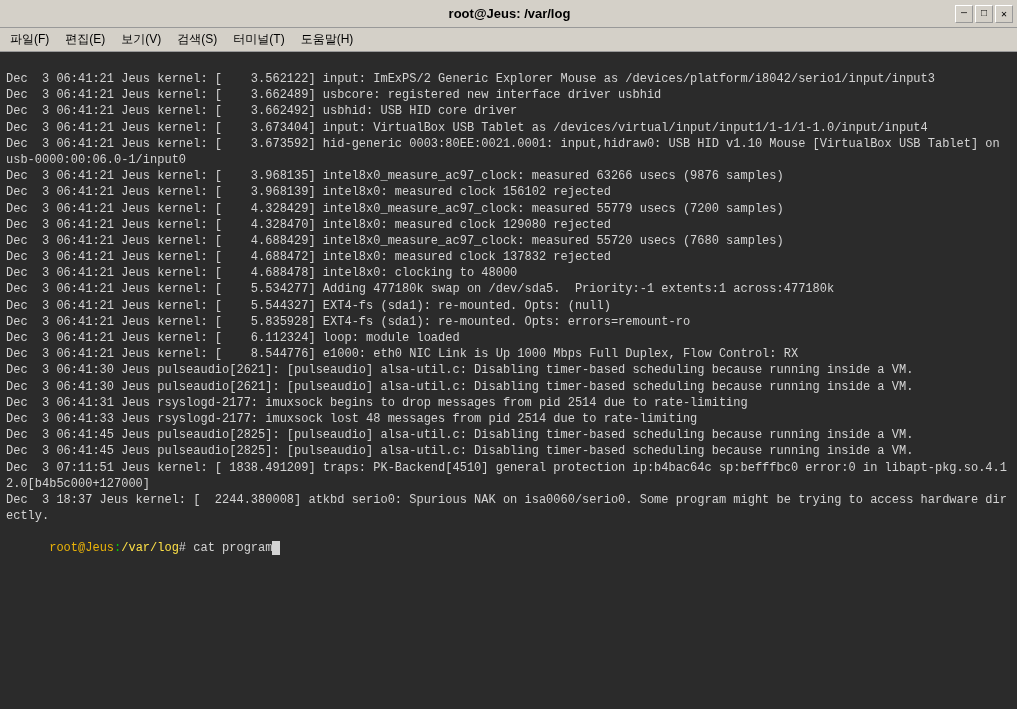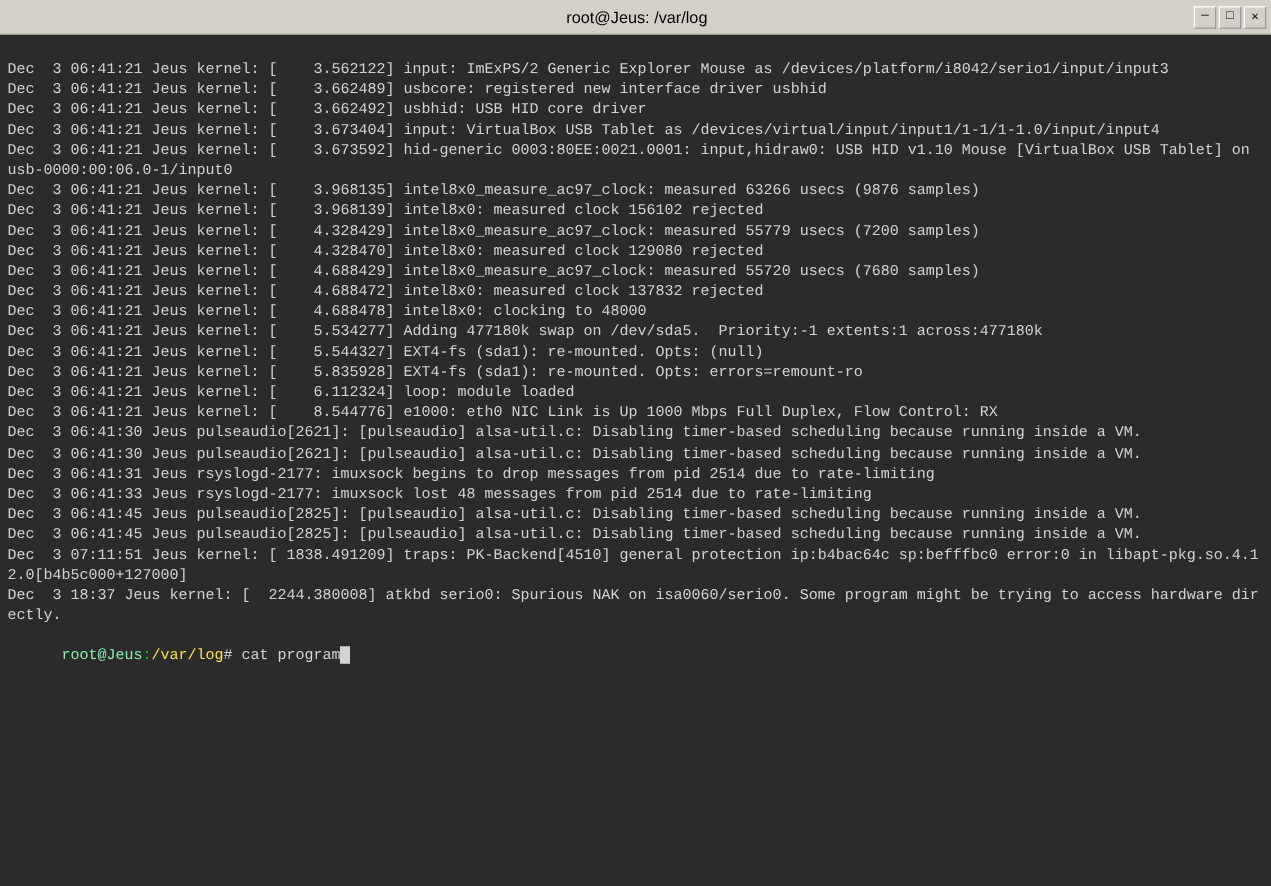--- a/index.html
+++ b/index.html
@@ -31,21 +31,21 @@
       border-bottom: 1px solid #999;
       flex-shrink: 0;
     }
 
     .titlebar-title {
       flex: 1;
       text-align: center;
       font-family: Arial, sans-serif;
       font-size: 13px;
       color: #000;
-      font-weight: normal;
+      font-weight: bold;
     }
 
     .titlebar-buttons {
       display: flex;
       gap: 2px;
     }
 
     .titlebar-btn {
       width: 18px;
       height: 18px;
@@ -121,20 +121,28 @@
   <div class="titlebar">
     <div class="titlebar-spacer"></div>
     <span class="titlebar-title">root@Jeus: /var/log</span>
     <div class="titlebar-buttons">
       <div class="titlebar-btn">─</div>
       <div class="titlebar-btn">□</div>
       <div class="titlebar-btn">✕</div>
     </div>
   </div>
 
+  <div class="menubar">
+    <span class="menu-item">파일(F)</span>
+    <span class="menu-item">편집(E)</span>
+    <span class="menu-item">보기(V)</span>
+    <span class="menu-item">검색(S)</span>
+    <span class="menu-item">터미널(T)</span>
+    <span class="menu-item">도움말(H)</span>
+  </div>
 
   <div class="terminal-area">
     <div class="terminal-content" id="terminal-output"><div>Dec  3 06:41:21 Jeus kernel: [    3.562122] input: ImExPS/2 Generic Explorer Mouse as /devices/platform/i8042/serio1/input/input3</div><div>Dec  3 06:41:21 Jeus kernel: [    3.662489] usbcore: registered new interface driver usbhid</div><div>Dec  3 06:41:21 Jeus kernel: [    3.662492] usbhid: USB HID core driver</div><div>Dec  3 06:41:21 Jeus kernel: [    3.673404] input: VirtualBox USB Tablet as /devices/virtual/input/input1/1-1/1-1.0/input/input4</div><div>Dec  3 06:41:21 Jeus kernel: [    3.673592] hid-generic 0003:80EE:0021.0001: input,hidraw0: USB HID v1.10 Mouse [VirtualBox USB Tablet] on usb-0000:00:06.0-1/input0</div><div>Dec  3 06:41:21 Jeus kernel: [    3.968135] intel8x0_measure_ac97_clock: measured 63266 usecs (9876 samples)</div><div>Dec  3 06:41:21 Jeus kernel: [    3.968139] intel8x0: measured clock 156102 rejected</div><div>Dec  3 06:41:21 Jeus kernel: [    4.328429] intel8x0_measure_ac97_clock: measured 55779 usecs (7200 samples)</div><div>Dec  3 06:41:21 Jeus kernel: [    4.328470] intel8x0: measured clock 129080 rejected</div><div>Dec  3 06:41:21 Jeus kernel: [    4.688429] intel8x0_measure_ac97_clock: measured 55720 usecs (7680 samples)</div><div>Dec  3 06:41:21 Jeus kernel: [    4.688472] intel8x0: measured clock 137832 rejected</div><div>Dec  3 06:41:21 Jeus kernel: [    4.688478] intel8x0: clocking to 48000</div><div>Dec  3 06:41:21 Jeus kernel: [    5.534277] Adding 477180k swap on /dev/sda5.  Priority:-1 extents:1 across:477180k</div><div>Dec  3 06:41:21 Jeus kernel: [    5.544327] EXT4-fs (sda1): re-mounted. Opts: (null)</div><div>Dec  3 06:41:21 Jeus kernel: [    5.835928] EXT4-fs (sda1): re-mounted. Opts: errors=remount-ro</div><div>Dec  3 06:41:21 Jeus kernel: [    6.112324] loop: module loaded</div><div>Dec  3 06:41:21 Jeus kernel: [    8.544776] e1000: eth0 NIC Link is Up 1000 Mbps Full Duplex, Flow Control: RX</div><div>Dec  3 06:41:30 Jeus pulseaudio[2621]: [pulseaudio] alsa-util.c: Disabling timer-based scheduling because running inside a VM.</div><div>Dec  3 06:41:30 Jeus pulseaudio[2621]: [pulseaudio] alsa-util.c: Disabling timer-based scheduling because running inside a VM.</div><div>Dec  3 06:41:31 Jeus rsyslogd-2177: imuxsock begins to drop messages from pid 2514 due to rate-limiting</div><div>Dec  3 06:41:33 Jeus rsyslogd-2177: imuxsock lost 48 messages from pid 2514 due to rate-limiting</div><div>Dec  3 06:41:45 Jeus pulseaudio[2825]: [pulseaudio] alsa-util.c: Disabling timer-based scheduling because running inside a VM.</div><div>Dec  3 06:41:45 Jeus pulseaudio[2825]: [pulseaudio] alsa-util.c: Disabling timer-based scheduling because running inside a VM.</div><div>Dec  3 07:11:51 Jeus kernel: [ 1838.491209] traps: PK-Backend[4510] general protection ip:b4bac64c sp:befffbc0 error:0 in libapt-pkg.so.4.12.0[b4b5c000+127000]</div><div>Dec  3 18:37 Jeus kernel: [  2244.380008] atkbd serio0: Spurious NAK on isa0060/serio0. Some program might be trying to access hardware directly.</div></div>
     <div class="terminal-content">
-      <span style="color:#86efac;">root@Jeus</span><span style="color:#00cc00;">:</span><span style="color:#fde047;">/var/log</span><span style="color:#d3d3d3;"># </span><span>cat program</span><span class="cursor"></span>
+      <span style="color:#eab308;">root@Jeus</span><span style="color:#00cc00;">:</span><span style="color:#fde047;">/var/log</span><span style="color:#d3d3d3;"># </span><span>cat program</span><span class="cursor"></span>
     </div>
   </div>
 </div>
 
 </body></html>

